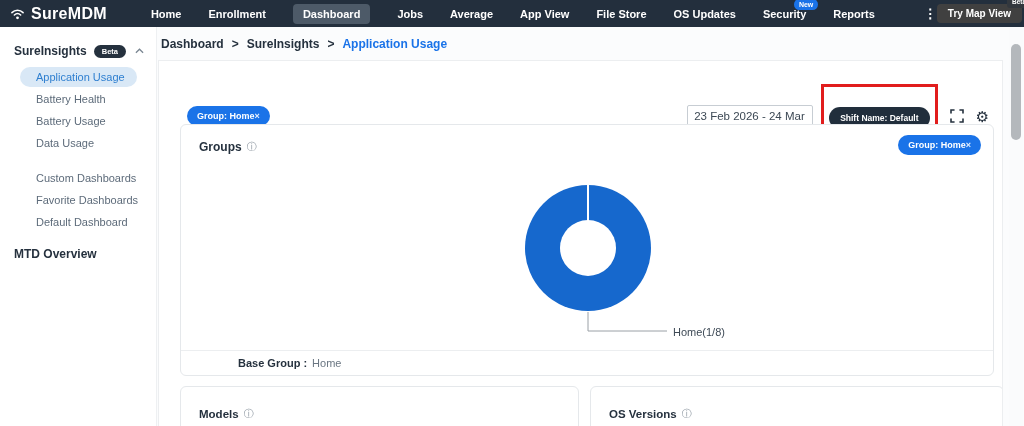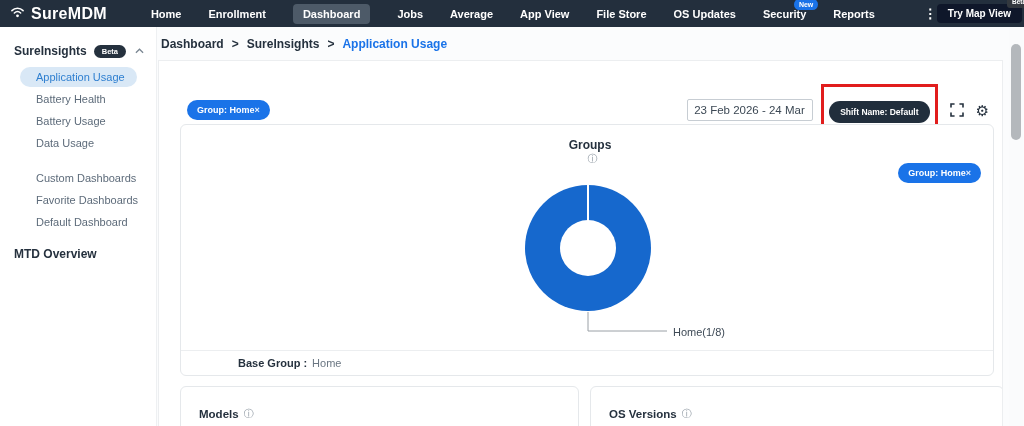--- a/index.html
+++ b/index.html
@@ -8,32 +8,32 @@
     width:1024px; height:426px; position:relative; overflow:hidden;
     font-family:"Liberation Sans", sans-serif; background:#fff;
     -webkit-font-smoothing:antialiased;
   }
 
   
   .topnav {
     position:absolute; top:0; left:0; width:1024px; height:27px;
     background:#232f3d; color:#fff; display:flex; align-items:center;
   }
-  .brand { display:flex; gap:5px; margin-left:9px; font-size:16px; font-weight:bold; letter-spacing:.3px; }
+  .brand { display:flex; align-items:center; gap:5px; margin-left:9px; font-size:16px; font-weight:bold; letter-spacing:.3px; }
   .nav-items { display:flex; align-items:center; gap:27px; margin-left:44px; font-size:11px; font-weight:bold; }
   .nav-item { position:relative; cursor:pointer; white-space:nowrap; }
   .nav-item.active { background:#4d5a68; padding:4px 10px; border-radius:4px; }
   .badge-new {
     position:absolute; top:-9px; right:-12px; background:#1a73e8; color:#fff;
     font-size:7px; line-height:1; padding:2px 5px; border-radius:6px; font-weight:bold;
   }
   .kebab { margin-left:22px; font-size:13px; font-weight:bold; cursor:pointer; }
   .right-cluster { margin-left:auto; display:flex; align-items:center; gap:15px; margin-right:11px; }
   .map-btn {
-    position:relative; background:#0f172a; color:#fff; font-size:10px; font-weight:bold;
+    position:relative; background:#404040; color:#fff; font-size:10px; font-weight:bold;
     padding:4px 11px; border-radius:4px; cursor:pointer; white-space:nowrap;
   }
   .badge-beta-dark {
     position:absolute; top:-7px; right:-9px; background:#33383e; color:#fff;
     font-size:6.5px; line-height:1; padding:2px 5px; border-radius:3px; font-weight:bold;
   }
 
   
   .sidebar {
     position:absolute; top:27px; left:0; width:157px; bottom:0; background:#fff;
@@ -72,34 +72,34 @@
   .chip-blue {
     background:#1a73e8; color:#fff; font-size:9px; font-weight:bold;
     padding:5px 10px; border-radius:12px; display:flex; gap:0; align-items:center; cursor:pointer;
   }
   .chip-close { font-size:9px; cursor:pointer; opacity:.9; }
   .filter-right { margin-left:auto; display:flex; align-items:center; gap:8px; }
   .date-input {
     border:1px solid #c7cdd3; border-radius:2px; background:#fff; font-size:11.5px; color:#3c4854;
     font-family:"Liberation Sans", sans-serif; padding:4px 6px; width:126px; outline:none;
   }
-  .red-annotation { border:3px solid #e11d1d; padding:14px 5px; }
+  .red-annotation { border:3px solid #e11d1d; padding:20px 5px; }
   .pill-dark {
     background:#212e3c; color:#fff; font-size:8.5px; font-weight:bold;
     padding:6px 11px; border-radius:12px; white-space:nowrap; cursor:pointer;
   }
   .icon-btn { display:flex; align-items:center; cursor:pointer; margin-left:4px; }
   .filter-gear { font-size:15px; color:#25313e; line-height:1; }
 
   
   .groups-card {
     position:absolute; left:21px; top:63px; width:814px; height:252px;
     border:1px solid #e5e8eb; border-radius:6px; background:#fff;
   }
-  .card-head { display:flex; align-items:center; padding:13px 12px 0 18px; font-size:12px; font-weight:bold; color:#25313e;flex-direction:column; }
+  .card-head { display:flex; align-items:center; padding:13px 12px 0 18px; font-size:12px; font-weight:bold; color:#25313e; }
   .info-ic { font-size:10px; color:#8a949e; margin-left:5px; font-weight:normal; }
   .card-chip { margin-left:auto; margin-top:-3px; }
   .donut { position:absolute; left:344px; top:60px; width:126px; height:126px; border-radius:50%; background:#1668cd; }
   .donut-hole { position:absolute; left:35px; top:35px; width:56px; height:56px; background:#fff; border-radius:50%; }
   .donut-gap { position:absolute; left:62px; top:0; width:2px; height:36px; background:#fff; }
   .leader-svg { position:absolute; left:0; top:0; pointer-events:none; }
   .donut-label { position:absolute; left:492px; top:201px; font-size:11px; color:#3e4a56; }
   .card-footer {
     position:absolute; left:0; right:0; bottom:0; height:25px; border-top:1px solid #eceef0;
     display:flex; align-items:center; padding-left:18px; font-size:11px; color:#25313e;

